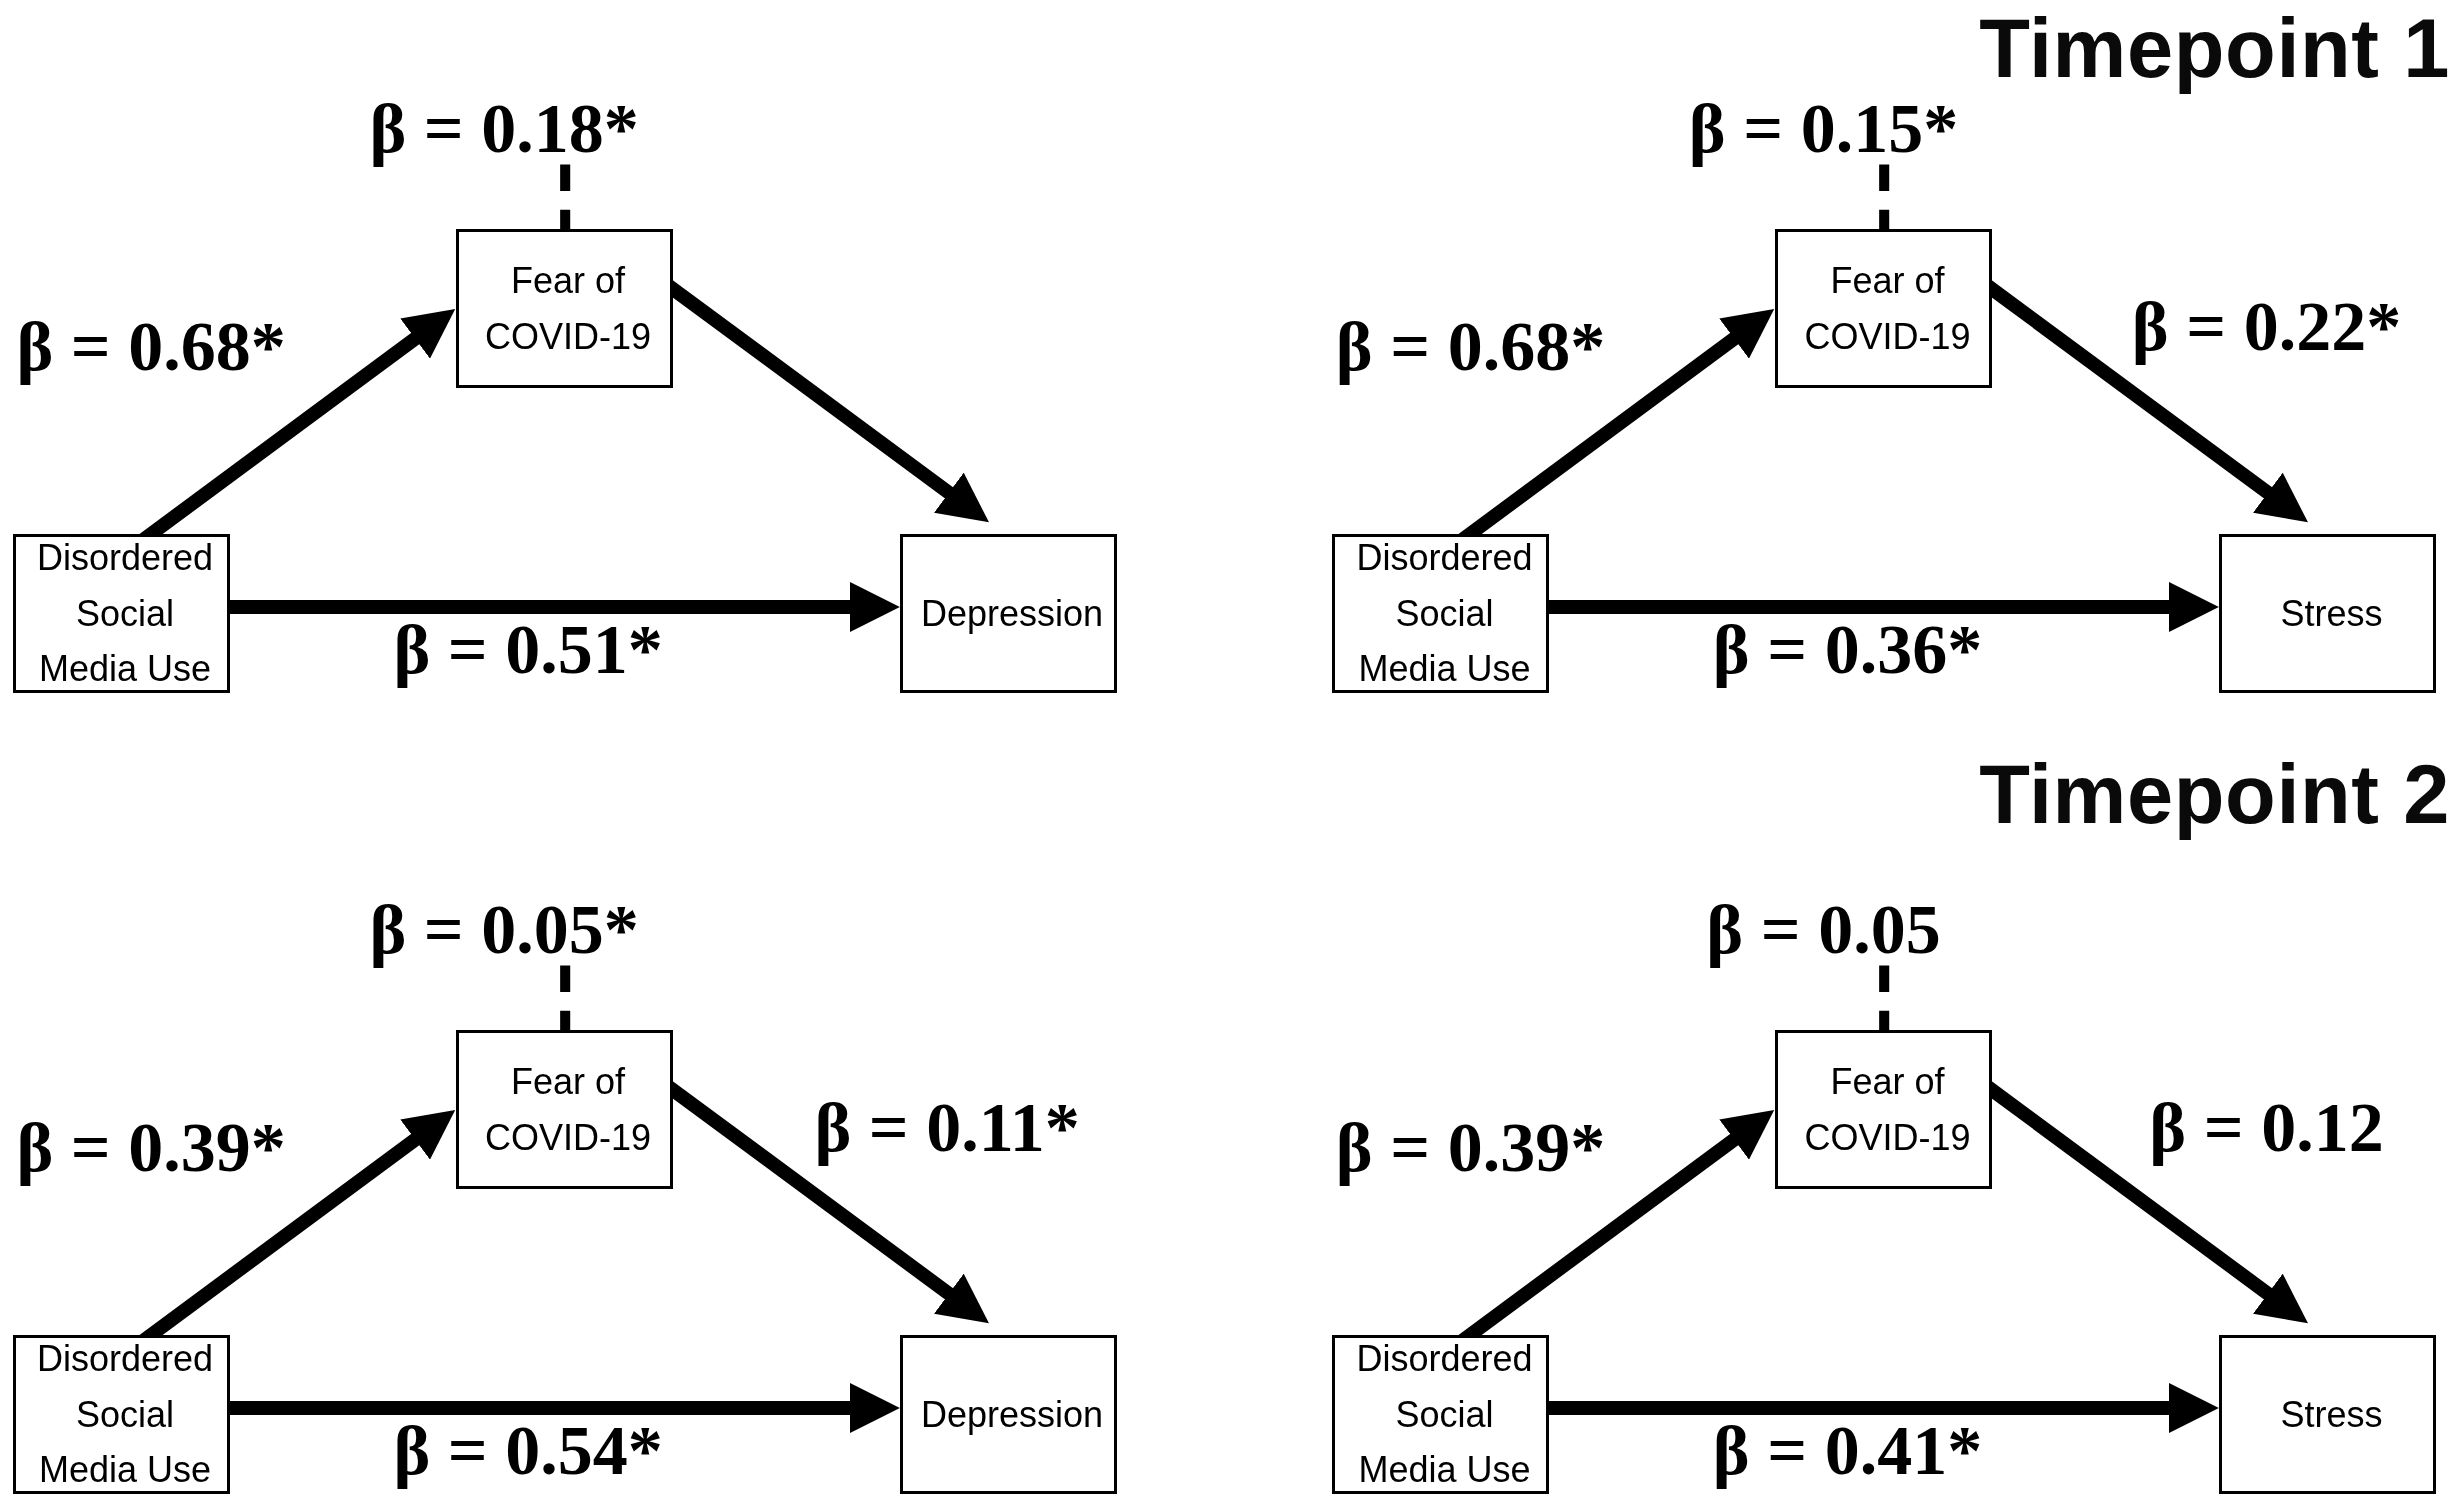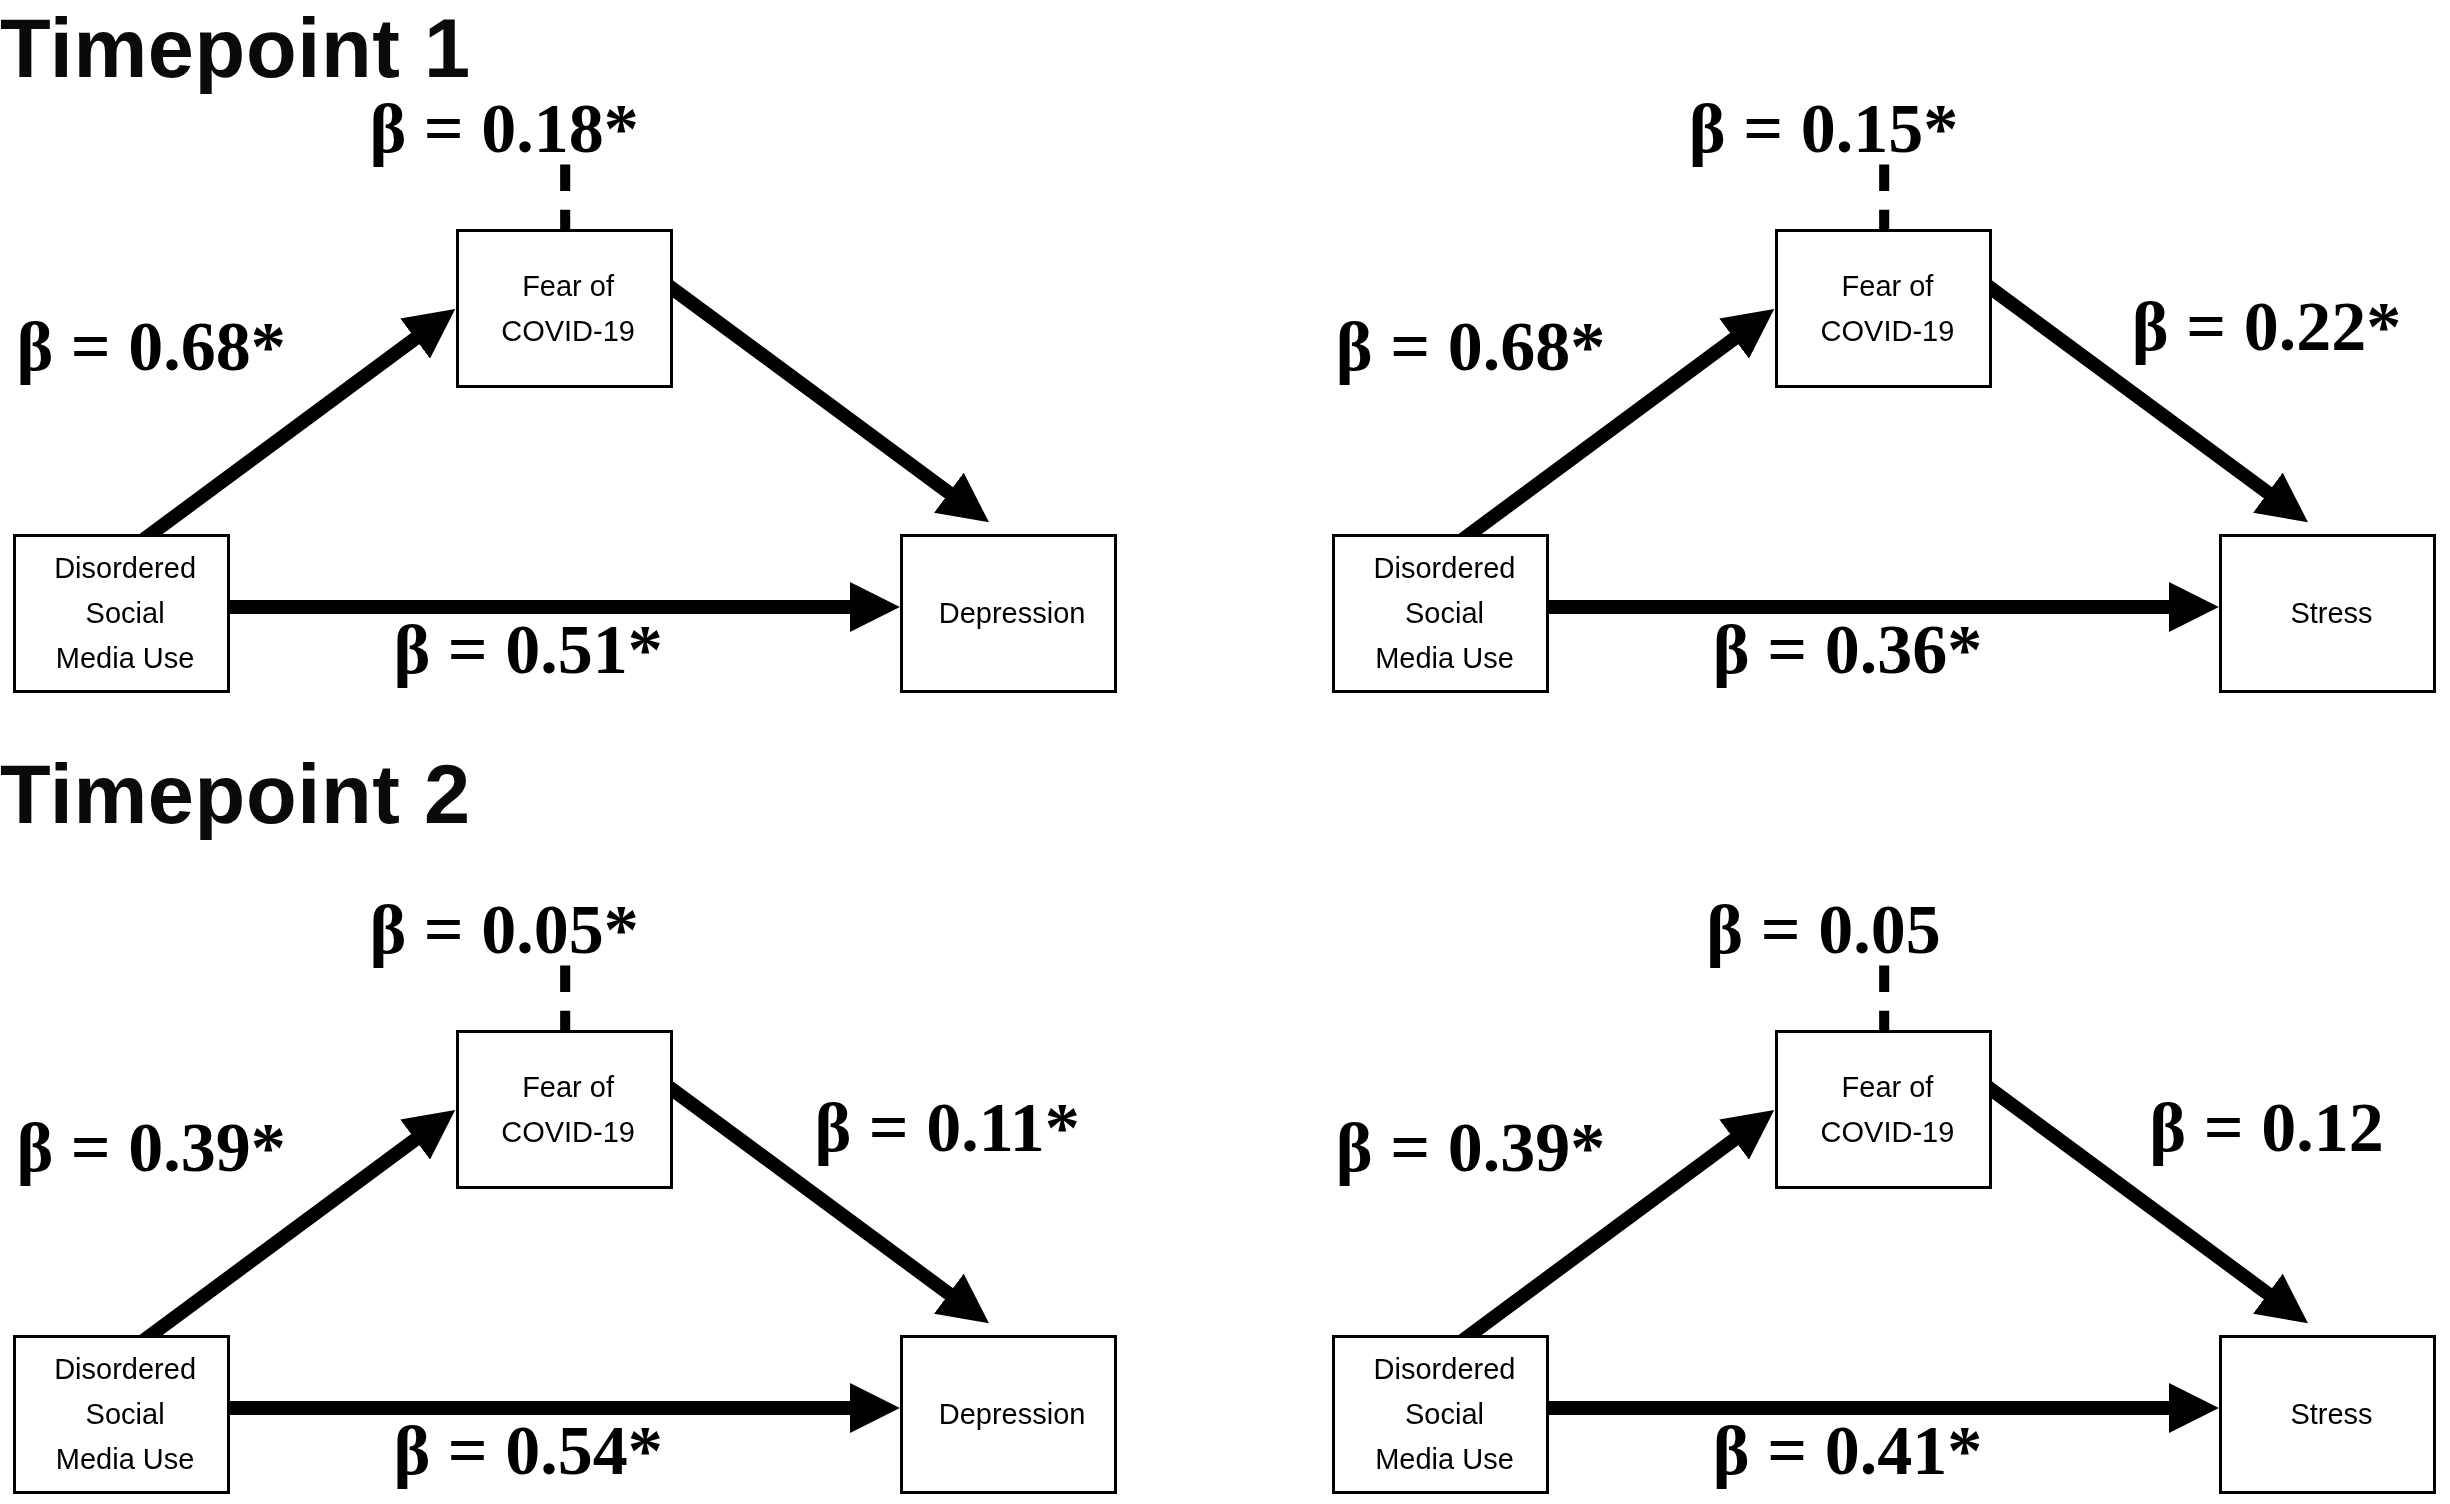--- a/index.html
+++ b/index.html
@@ -9,21 +9,21 @@
     height:1505px;
     background:#ffffff;
     font-family:"Liberation Sans", sans-serif;
     color:#000;
     overflow:hidden;
   }
   .section-title{
     position:absolute;
     left:0;
     width:100%;
-    text-align:left;
+    text-align:right;
     font-size:83px;
     line-height:88px;
     font-weight:600;
     letter-spacing:0.6px;
     color:#0a0a0a;
   }
   .title-t1{top:5px;}
   .title-t2{top:751px;}
 
   .panel{
@@ -45,21 +45,21 @@
   }
   .node{
     position:absolute;
     box-sizing:border-box;
     border:3.1px solid #000;
     background:#ffffff;
     display:flex;
     align-items:center;
     justify-content:center;
     text-align:center;
-    font-size:29px;
+    font-size:36px;
     line-height:1.55;
     white-space:pre-line;
     z-index:2;
     padding-left:8px;
   }
   .node.predictor{left:0;     top:440px; width:217px; height:159px;}
   .node.mediator {left:443px; top:135px; width:217px; height:159px;}
   .node.outcome  {left:887px;top:440px; width:217px; height:159px;}
 
   .coef{

